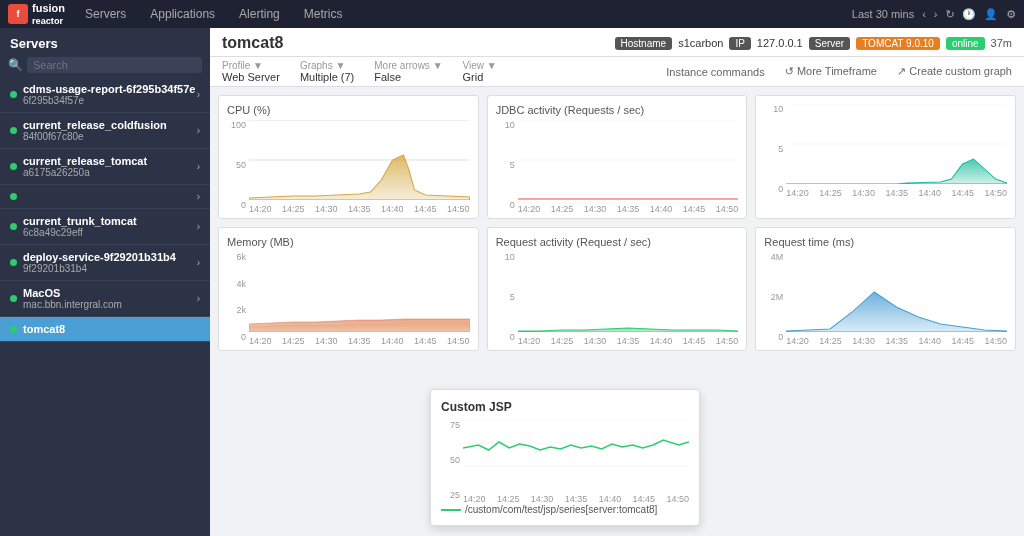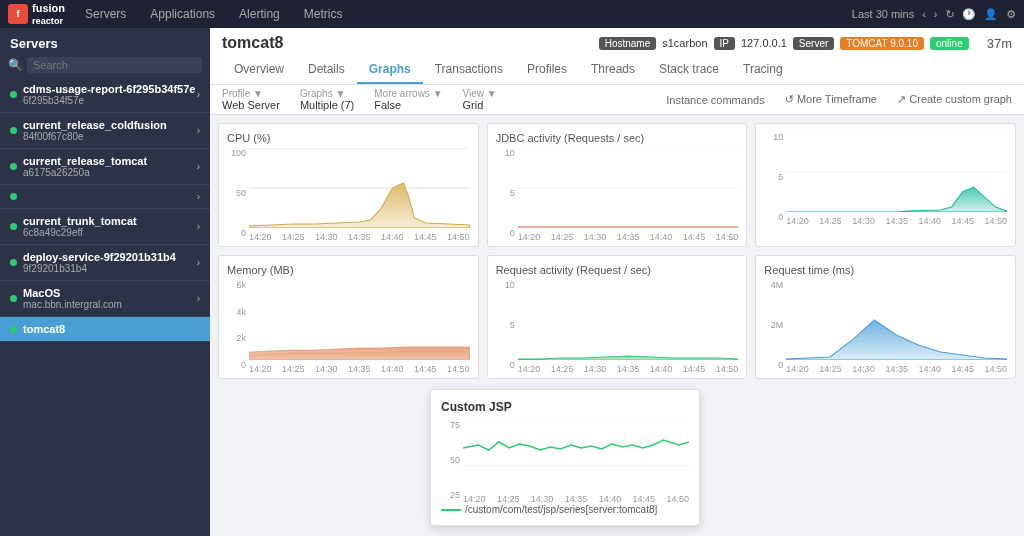--- a/index.html
+++ b/index.html
@@ -40,21 +40,21 @@
     .content-header { background: #fff; padding: 6px 12px 0; border-bottom: 1px solid #ddd; }
     .content-header-top { display: flex; align-items: center; justify-content: space-between; margin-bottom: 4px; }
     .page-title { font-size: 16px; font-weight: 600; color: #333; }
     .host-info { display: flex; align-items: center; gap: 6px; font-size: 11px; }
     .host-badge { background: #555; color: #fff; padding: 1px 6px; border-radius: 3px; font-size: 10px; }
     .host-val { color: #333; font-size: 11px; }
     .ip-badge { background: #555; color: #fff; padding: 1px 6px; border-radius: 3px; font-size: 10px; }
     .server-badge { background: #555; color: #fff; padding: 1px 6px; border-radius: 3px; font-size: 10px; }
     .tomcat-badge { background: #e67e22; color: #fff; padding: 1px 6px; border-radius: 3px; font-size: 10px; }
     .online-badge { background: #2ecc71; color: #fff; padding: 1px 6px; border-radius: 3px; font-size: 10px; }
-    .time-badge { color: #555; font-size: 13px; margin-left: 12px; }
+    .time-badge { color: #555; font-size: 11px; }
 
     
     .tabs { display: flex; gap: 0; }
     .tab { padding: 6px 12px; color: #666; cursor: pointer; font-size: 12px; border-bottom: 2px solid transparent; }
     .tab.active { color: #4a9fd4; border-bottom: 2px solid #4a9fd4; font-weight: 600; }
 
     
     .sub-header { background: #fff; padding: 3px 12px; border-bottom: 1px solid #ddd; display: flex; align-items: center; gap: 20px; font-size: 11px; color: #666; }
     .sub-header .sub-item { display: flex; flex-direction: column; }
     .sub-item .sub-label { font-size: 10px; color: #999; }
@@ -183,30 +183,20 @@
           <span class="host-badge">Hostname</span>
           <span class="host-val">s1carbon</span>
           <span class="ip-badge">IP</span>
           <span class="host-val">127.0.0.1</span>
           <span class="server-badge">Server</span>
           <span class="tomcat-badge">TOMCAT 9.0.10</span>
           <span class="online-badge">online</span>
           <span class="time-badge">37m</span>
         </div>
       </div>
-      <div class="tabs">
-        <div class="tab">Overview</div>
-        <div class="tab">Details</div>
-        <div class="tab active">Graphs</div>
-        <div class="tab">Transactions</div>
-        <div class="tab">Profiles</div>
-        <div class="tab">Threads</div>
-        <div class="tab">Stack trace</div>
-        <div class="tab">Tracing</div>
-      </div>
     </div>
 
     <div class="sub-header">
       <div class="sub-item">
         <span class="sub-label">Profile ▼</span>
         <span class="sub-val">Web Server</span>
       </div>
       <div class="sub-item">
         <span class="sub-label">Graphs ▼</span>
         <span class="sub-val">Multiple (7)</span>

